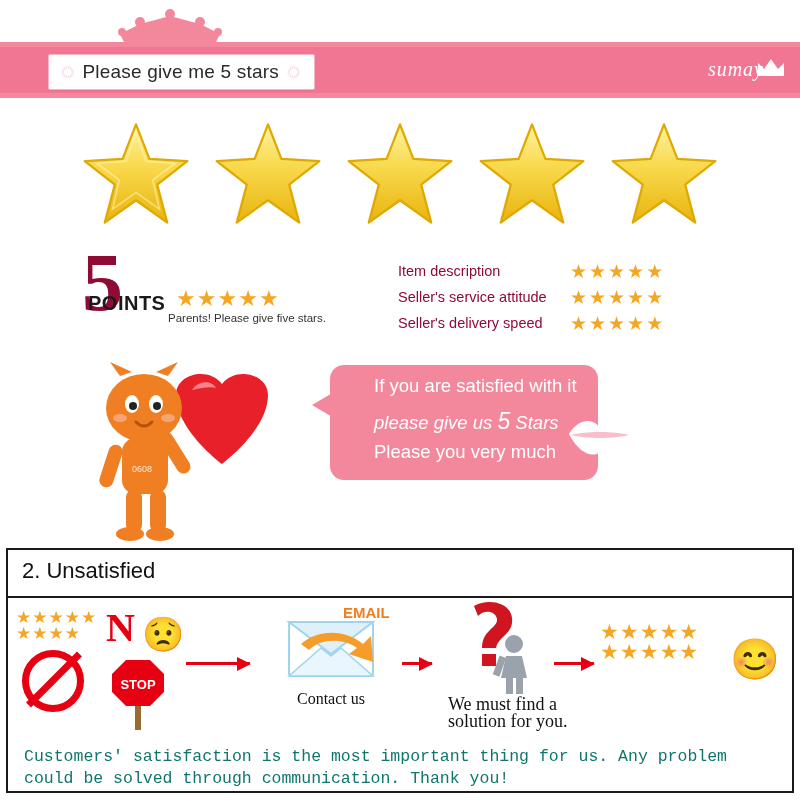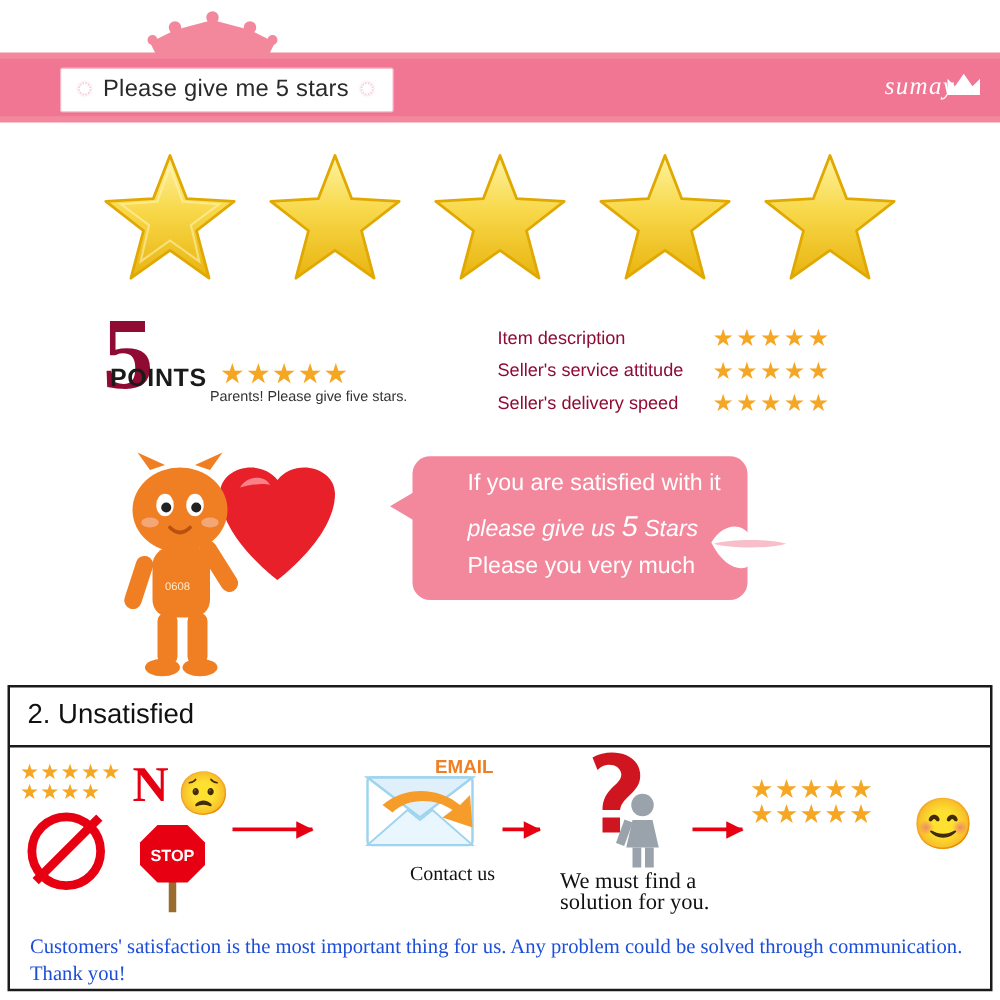--- a/index.html
+++ b/index.html
@@ -196,40 +196,40 @@
   .arrow { position: absolute; }
   .arrow .shaft { height: 3px; background: #e60012; }
   .arrow .head {
     position: absolute; right: -1px; top: -5px;
     width: 0; height: 0;
     border-top: 7px solid transparent;
     border-bottom: 7px solid transparent;
     border-left: 14px solid #e60012;
   }
 
-  .email-group { position: absolute; left: 258px; top: 0px; width: 130px; text-align: right; }
+  .email-group { position: absolute; left: 258px; top: 0px; width: 130px; text-align: center; }
   .cap {
     font-family: "Liberation Serif", serif;
     font-size: 16px; color: #111;
   }
   .qmark-group { position: absolute; left: 432px; top: 0px; width: 132px; }
   .qcap {
     position: absolute; left: 8px; top: 96px;
     font-family: "Liberation Serif", serif;
     font-size: 18px; color: #111; line-height: 17px;
   }
   .goodstars { position: absolute; left: 592px; top: 22px; width: 120px; }
   .goodstars .sline { line-height: 20px; letter-spacing: 1px; }
   .smiley { position: absolute; left: 722px; top: 36px; font-size: 40px; }
 
   .footer-text {
     position: absolute; left: 16px; top: 196px;
     width: 752px;
-    font-family: Liberation Serif, serif;
-    font-size: 16.5px; color: #1d4ed8;
+    font-family: Liberation Mono, monospace;
+    font-size: 16.5px; color: #0f766e;
     line-height: 22px;
   }
 
   .star-glyph { color: #f5a623; }
 </style>
 </head>
 <body>
 
 <div class="banner">
   <div class="banner-inner"></div>

